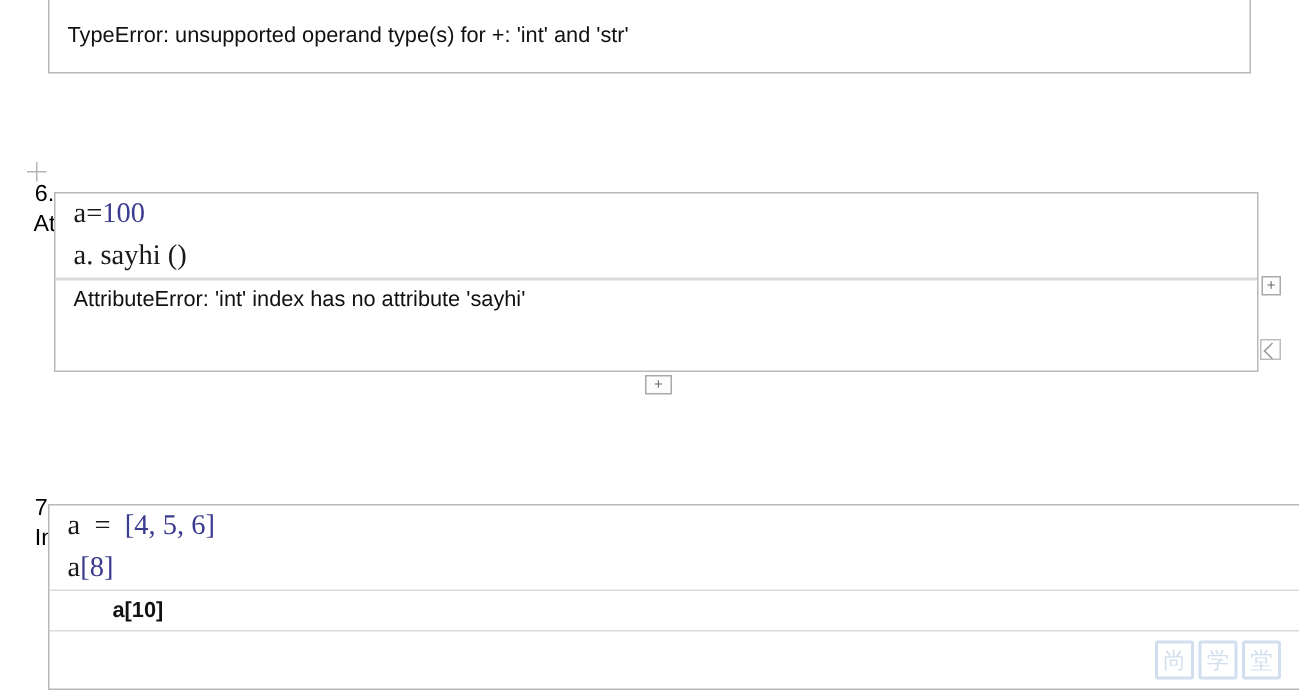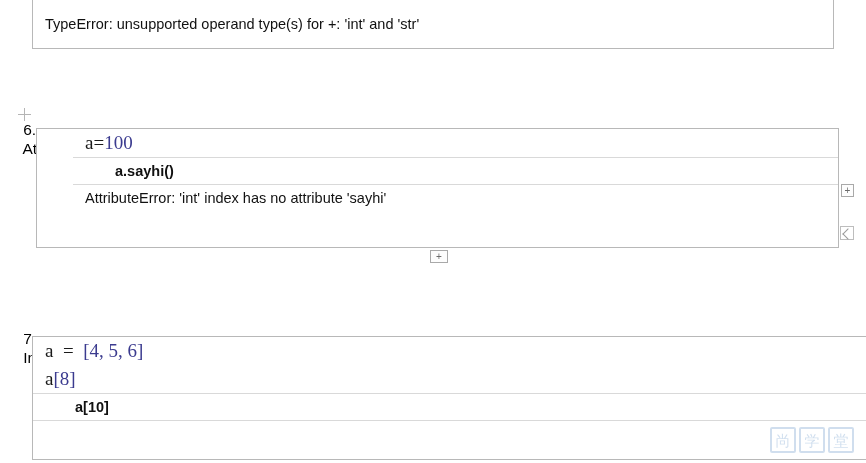--- a/index.html
+++ b/index.html
@@ -83,21 +83,20 @@
 
   #heading-6 { left: 6px; top: 103px; }
   #heading-7 { left: 6px; top: 312px; }
 
   
   #box-6 {
     left: 36px;
     top: 128px;
     width: 803px;
     height: 120px;
-    padding-left: 36px;
   }
   
   #box-7 {
     left: 32px;
     top: 336px;
     width: 846px;
     height: 124px;
   }
 
   
@@ -187,22 +186,22 @@
   </div>
 
   <div class="heading" id="heading-6">
     <span class="idx">6.</span>
     <span>AttributeError：访问对象的不存在的属性</span>
   </div>
   <div class="cursor-mark"></div>
 
   <div class="codebox" id="box-6">
     <div class="code-line">a=<span class="num">100</span></div>
-    <div class="sep"></div>
-    <div class="out-line indent">a.sayhi()</div>
+    <div class="code-line">a. sayhi ()</div>
+    <div class="sep"></div>
     <div class="sep"></div>
     <div class="out-line">AttributeError: 'int' index has no attribute 'sayhi'</div>
   </div>
   <div class="handle" id="handle-right-6">+</div>
   <div class="resize-corner" id="corner-6"></div>
   <div class="handle" id="handle-bottom-6">+</div>
 
   <div class="heading" id="heading-7">
     <span class="idx">7.</span>
     <span>IndexError：索引越界异常</span>

